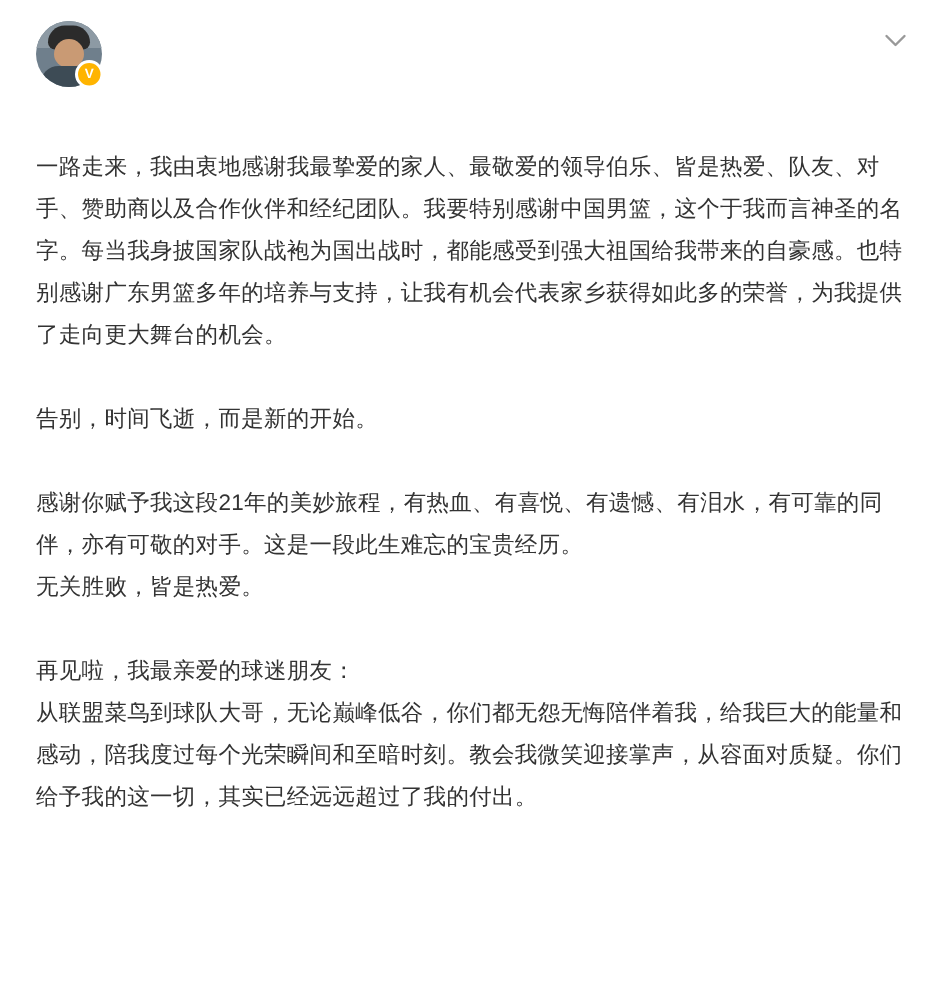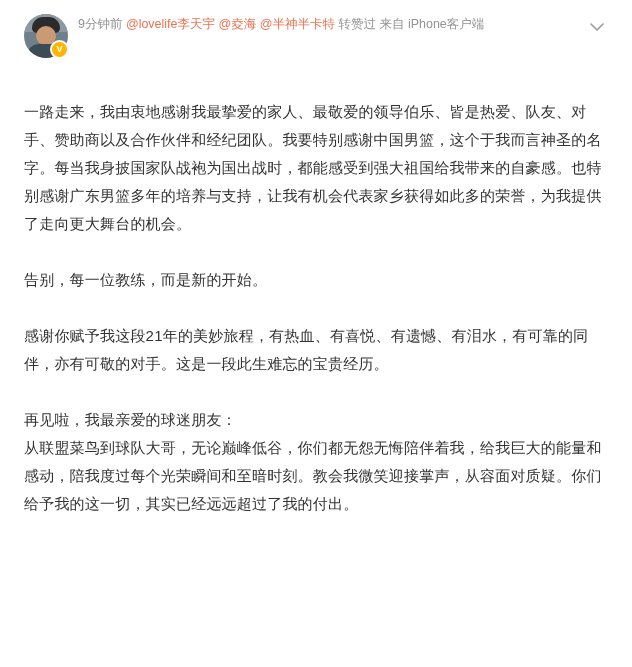--- a/index.html
+++ b/index.html
@@ -150,44 +150,36 @@
       <div class="avatar">
         <div class="bg-top"></div>
         <div class="hair"></div>
         <div class="face"></div>
         <div class="body"></div>
       </div>
       <div class="badge-v">V</div>
     </div>
 
     <div class="head-text">
-      <div class="meta">
-        <span>9分钟前</span>
-        <span class="link">@lovelife李天宇</span>
-        <span class="link">@夌海</span>
-        <span class="link">@半神半卡特</span>
-        <span>转赞过</span>
-        <span class="sep">来自</span>
-        <span>iPhone客户端</span>
-      </div>
     </div>
 
     <div class="chevron">
       <svg width="22" height="22" viewBox="0 0 22 22">
         <path d="M5 8 L11 14 L17 8" stroke="#999999" stroke-width="1.6" fill="none" stroke-linecap="round" stroke-linejoin="round"></path>
       </svg>
     </div>
   </div>
 
   <div class="content">
     <p class="blank"></p>
     <p>一路走来，我由衷地感谢我最挚爱的家人、最敬爱的领导伯乐、皆是热爱、队友、对手、赞助商以及合作伙伴和经纪团队。我要特别感谢中国男篮，这个于我而言神圣的名字。每当我身披国家队战袍为国出战时，都能感受到强大祖国给我带来的自豪感。也特别感谢广东男篮多年的培养与支持，让我有机会代表家乡获得如此多的荣誉，为我提供了走向更大舞台的机会。</p>
     <p class="blank"></p>
-    <p>告别，每一位教练，而是新的开始。</p>
+    <p>告别，时间飞逝，而是新的开始。</p>
     <p class="blank"></p>
     <p>感谢你赋予我这段21年的美妙旅程，有热血、有喜悦、有遗憾、有泪水，有可靠的同伴，亦有可敬的对手。这是一段此生难忘的宝贵经历。</p>
+    <p>无关胜败，皆是热爱。</p>
     <p class="blank"></p>
     <p>再见啦，我最亲爱的球迷朋友：</p>
     <p>从联盟菜鸟到球队大哥，无论巅峰低谷，你们都无怨无悔陪伴着我，给我巨大的能量和感动，陪我度过每个光荣瞬间和至暗时刻。教会我微笑迎接掌声，从容面对质疑。你们给予我的这一切，其实已经远远超过了我的付出。</p>
 
   </div>
 
 </div>
 
 </body></html>

